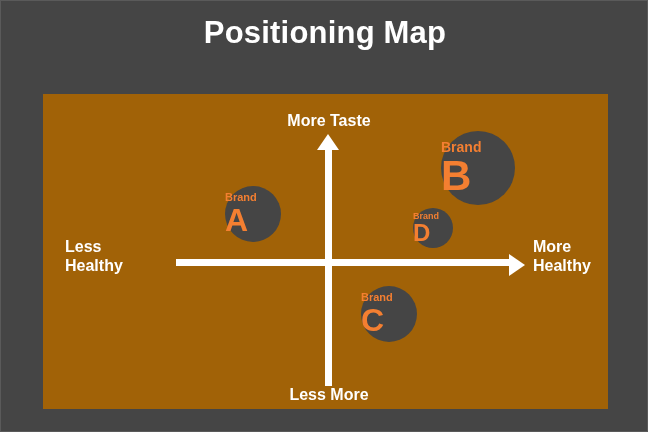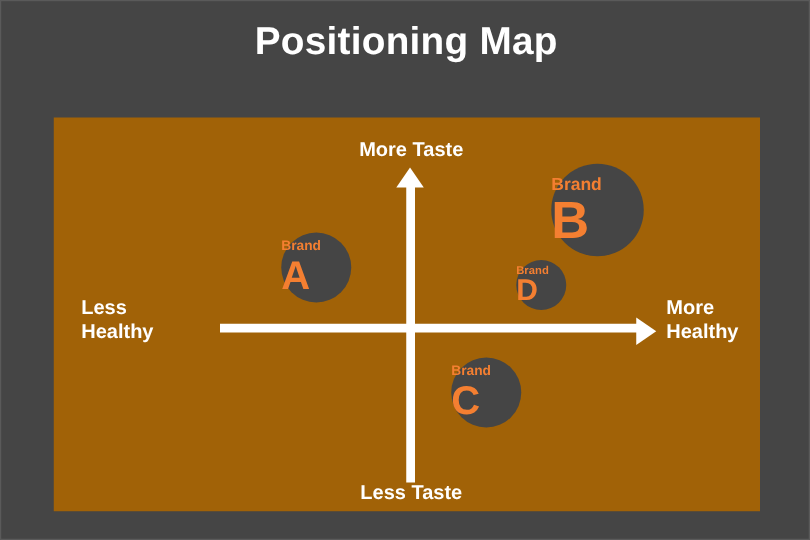--- a/index.html
+++ b/index.html
@@ -168,21 +168,21 @@
   </div>
 
   <div id="plot-panel">
 
     <div class="axis-line" id="y-axis-line"></div>
     <div class="axis-line" id="x-axis-line"></div>
     <div id="y-axis-arrow"></div>
     <div id="x-axis-arrow"></div>
 
     <div class="axis-label" id="label-more-taste">More Taste</div>
-    <div class="axis-label" id="label-less-taste">Less Taste</div>
+    <div class="axis-label" id="label-less-taste">Less More</div>
     <div class="axis-label" id="label-less-healthy">Less
 Healthy</div>
     <div class="axis-label" id="label-more-healthy">More
 Healthy</div>
 
     <div class="bubble size-md" id="bubble-brand-a" style="width: 56px; height: 56px; left: 182px; top: 92px;">
       <span class="bubble-top">Brand</span>
       <span class="bubble-main">A</span>
     </div>
 

